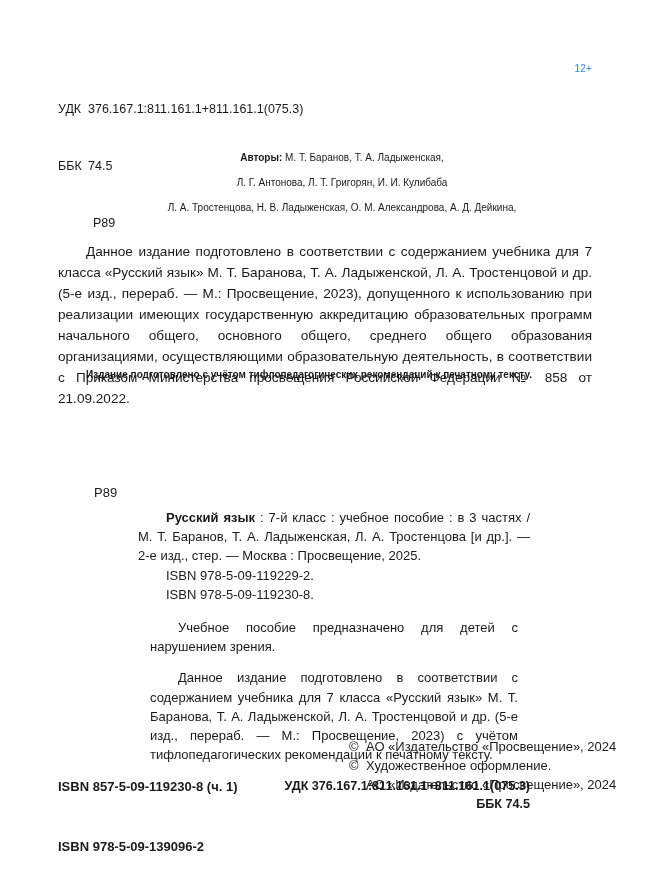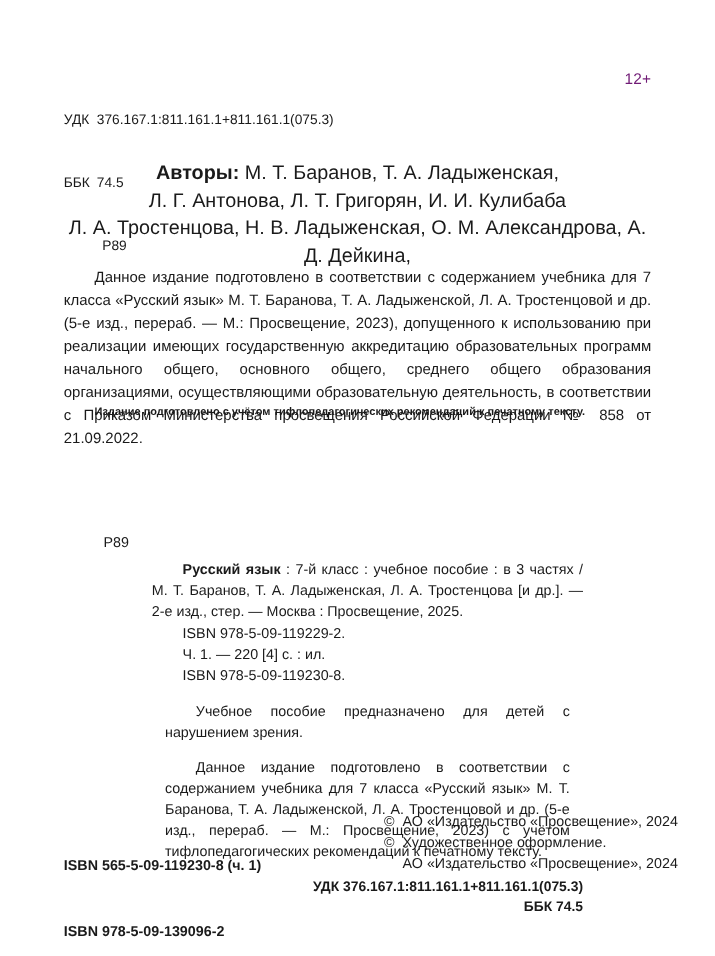--- a/index.html
+++ b/index.html
@@ -39,33 +39,33 @@
     width: 30px;
   }
   .classification .row-indent {
     padding-left: 35px;
   }
 
   .age-rating {
     position: absolute;
     right: 58px;
     top: 63px;
-    font-size: 14px;
-    color: #701a75;
+    font-size: 10px;
+    color: #3b82f6;
     letter-spacing: 0.2px;
   }
 
   
   .authors {
     position: absolute;
-    left: 58px;
+    left: 75px;
     top: 145px;
     width: 534px;
     text-align: center;
-    font-size: 18px;
+    font-size: 10px;
     line-height: 25px;
   }
   .authors b { font-weight: bold; }
 
   
   .intro {
     position: absolute;
     left: 58px;
     top: 241px;
     width: 534px;
@@ -189,36 +189,35 @@
   <div class="intro">Данное издание подготовлено в соответствии с содержанием учебника для 7 класса «Русский язык» М. Т. Баранова, Т. А. Ладыженской, Л. А. Тростенцовой и др. (5-е изд., перераб. — М.: Просвещение, 2023), допущенного к использованию при реализации имеющих государственную аккредитацию образовательных программ начального общего, основного общего, среднего общего образования организациями, осуществляющими образовательную деятельность, в соответствии с Приказом Министерства просвещения Российской Федерации № 858 от 21.09.2022.</div>
 
   <div class="intro-note">Издание подготовлено с учётом тифлопедагогических рекомендаций к печатному тексту.</div>
 
   <div class="cip">
     <div class="cip-sigil">Р89</div>
     <div class="cip-body">
       <div class="cip-main"><b>Русский язык</b><span> : 7-й класс : учебное пособие : в 3 частях / М. Т. Баранов, Т. А. Ладыженская, Л. А. Тростенцова [и др.]. — 2-е изд., стер. — Москва : Просвещение, 2025.</span></div>
       <div class="cip-isbns">
         <span class="line">ISBN 978-5-09-119229-2.</span>
-        <span class="line">Ч. 1. — 220 [4] с. : ил.</span>
         <span class="line">ISBN 978-5-09-119230-8.</span>
       </div>
       <div class="cip-annotation">
         <p>Учебное пособие предназначено для детей с нарушением зрения.</p>
         <p>Данное издание подготовлено в соответствии с содержанием учебника для 7 класса «Русский язык» М. Т. Баранова, Т. А. Ладыженской, Л. А. Тростенцовой и др. (5-е изд., перераб. — М.: Просвещение, 2023) с учётом тифлопедагогических рекомендаций к печатному тексту.</p>
       </div>
       <div class="cip-codes">
         <span class="line">УДК 376.167.1:811.161.1+811.161.1(075.3)</span>
         <span class="line">ББК 74.5</span>
       </div>
     </div>
   </div>
 
   <div class="footer-isbn">
-    <span class="line">ISBN 565-5-09-119230-8 (ч. 1)</span>
+    <span class="line">ISBN 857-5-09-119230-8 (ч. 1)</span>
     <span class="line">ISBN 978-5-09-139096-2</span>
   </div>
 
   <div class="footer-copyright">
     <span class="cline"><span class="cmark">©</span><span>АО «Издательство «Просвещение», 2024</span></span>
     <span class="cline"><span class="cmark">©</span><span>Художественное оформление.</span></span>
     <span class="cline"><span class="cmark"></span><span>АО «Издательство «Просвещение», 2024</span></span>
   </div>
 
 </div>

